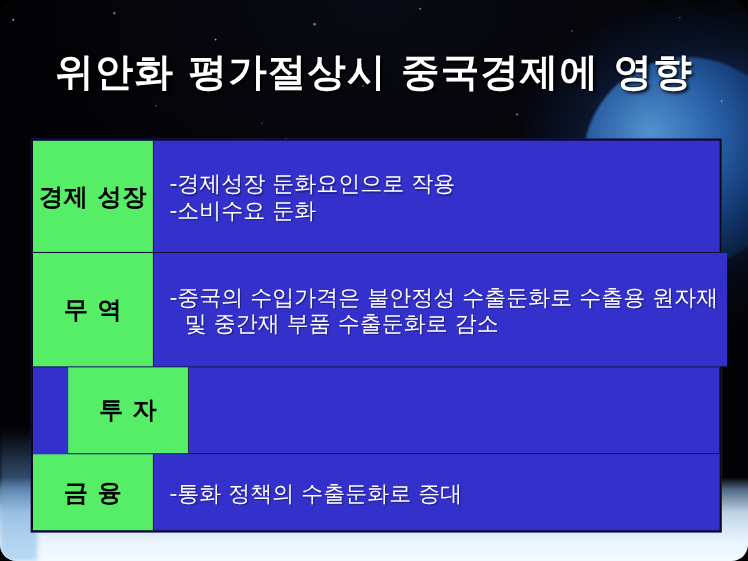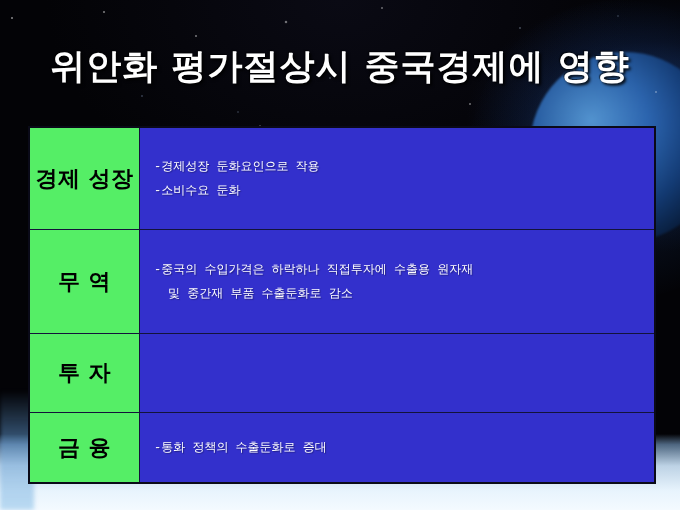--- a/index.html
+++ b/index.html
@@ -9,20 +9,21 @@
     background: #000;
   }
   #slide {
     position: relative;
     width: 680px;
     height: 510px;
     overflow: hidden;
     font-family: "DejaVu Sans", "Liberation Sans", sans-serif;
     background: #050509;
     user-select: none;
+    border-radius: 15px;
   }
 
   
   .bg-sky {
     position: absolute;
     inset: 0;
     background:
       radial-gradient(ellipse 260px 180px at 96% 24%, rgba(40,90,180,0.55) 0%, rgba(18,40,90,0.25) 45%, rgba(0,0,0,0) 72%),
       radial-gradient(ellipse 420px 300px at 50% 0%, #0a0a14 0%, #030306 70%),
       linear-gradient(180deg, #05050b 0%, #07070f 55%, #0a0c16 100%);
@@ -161,33 +162,32 @@
     flex: 1 1 auto;
     background: #3330cc;
     color: #ffffff;
     padding: 9px 8px 9px 14px;
     box-sizing: border-box;
     display: flex;
     flex-direction: column;
     justify-content: center;
   }
   .bullet {
-    font-size: 12px;
+    font-size: 20px;
     line-height: 24px;
     white-space: pre;
     text-shadow: 1px 1px 1px rgba(0,0,0,0.35);
-    font-family: Liberation Mono, monospace;
   }
   .bullet.cont {
     padding-left: 14px;
   }
 
   .row-growth  { height: 101px; }
   .row-trade   { height: 103px; }
-  .row-invest  { height: 78px;  }
+  .row-invest  { height: 78px; margin-left: 32px;  }
   .row-finance { height: 69px;  }
 </style>
 </head>
 <body>
 
 <div id="slide">
 
   <div class="bg-sky"></div>
   <div class="bg-planet-glow"></div>
   <div class="bg-planet"></div>
@@ -204,21 +204,21 @@
       <div class="cat-cell">경제 성장</div>
       <div class="desc-cell">
         <div class="bullet">-경제성장 둔화요인으로 작용</div>
         <div class="bullet">-소비수요 둔화</div>
       </div>
     </div>
 
     <div class="trow row-trade">
       <div class="cat-cell">무 역</div>
       <div class="desc-cell">
-        <div class="bullet">-중국의 수입가격은 하락하나 직접투자에 수출용 원자재</div>
+        <div class="bullet">-중국의 수입가격은 불안정성 수출둔화로 수출용 원자재</div>
         <div class="bullet cont">및 중간재 부품 수출둔화로 감소</div>
       </div>
     </div>
 
     <div class="trow row-invest">
       <div class="cat-cell">투 자</div>
     </div>
 
     <div class="trow row-finance">
       <div class="cat-cell">금 융</div>

